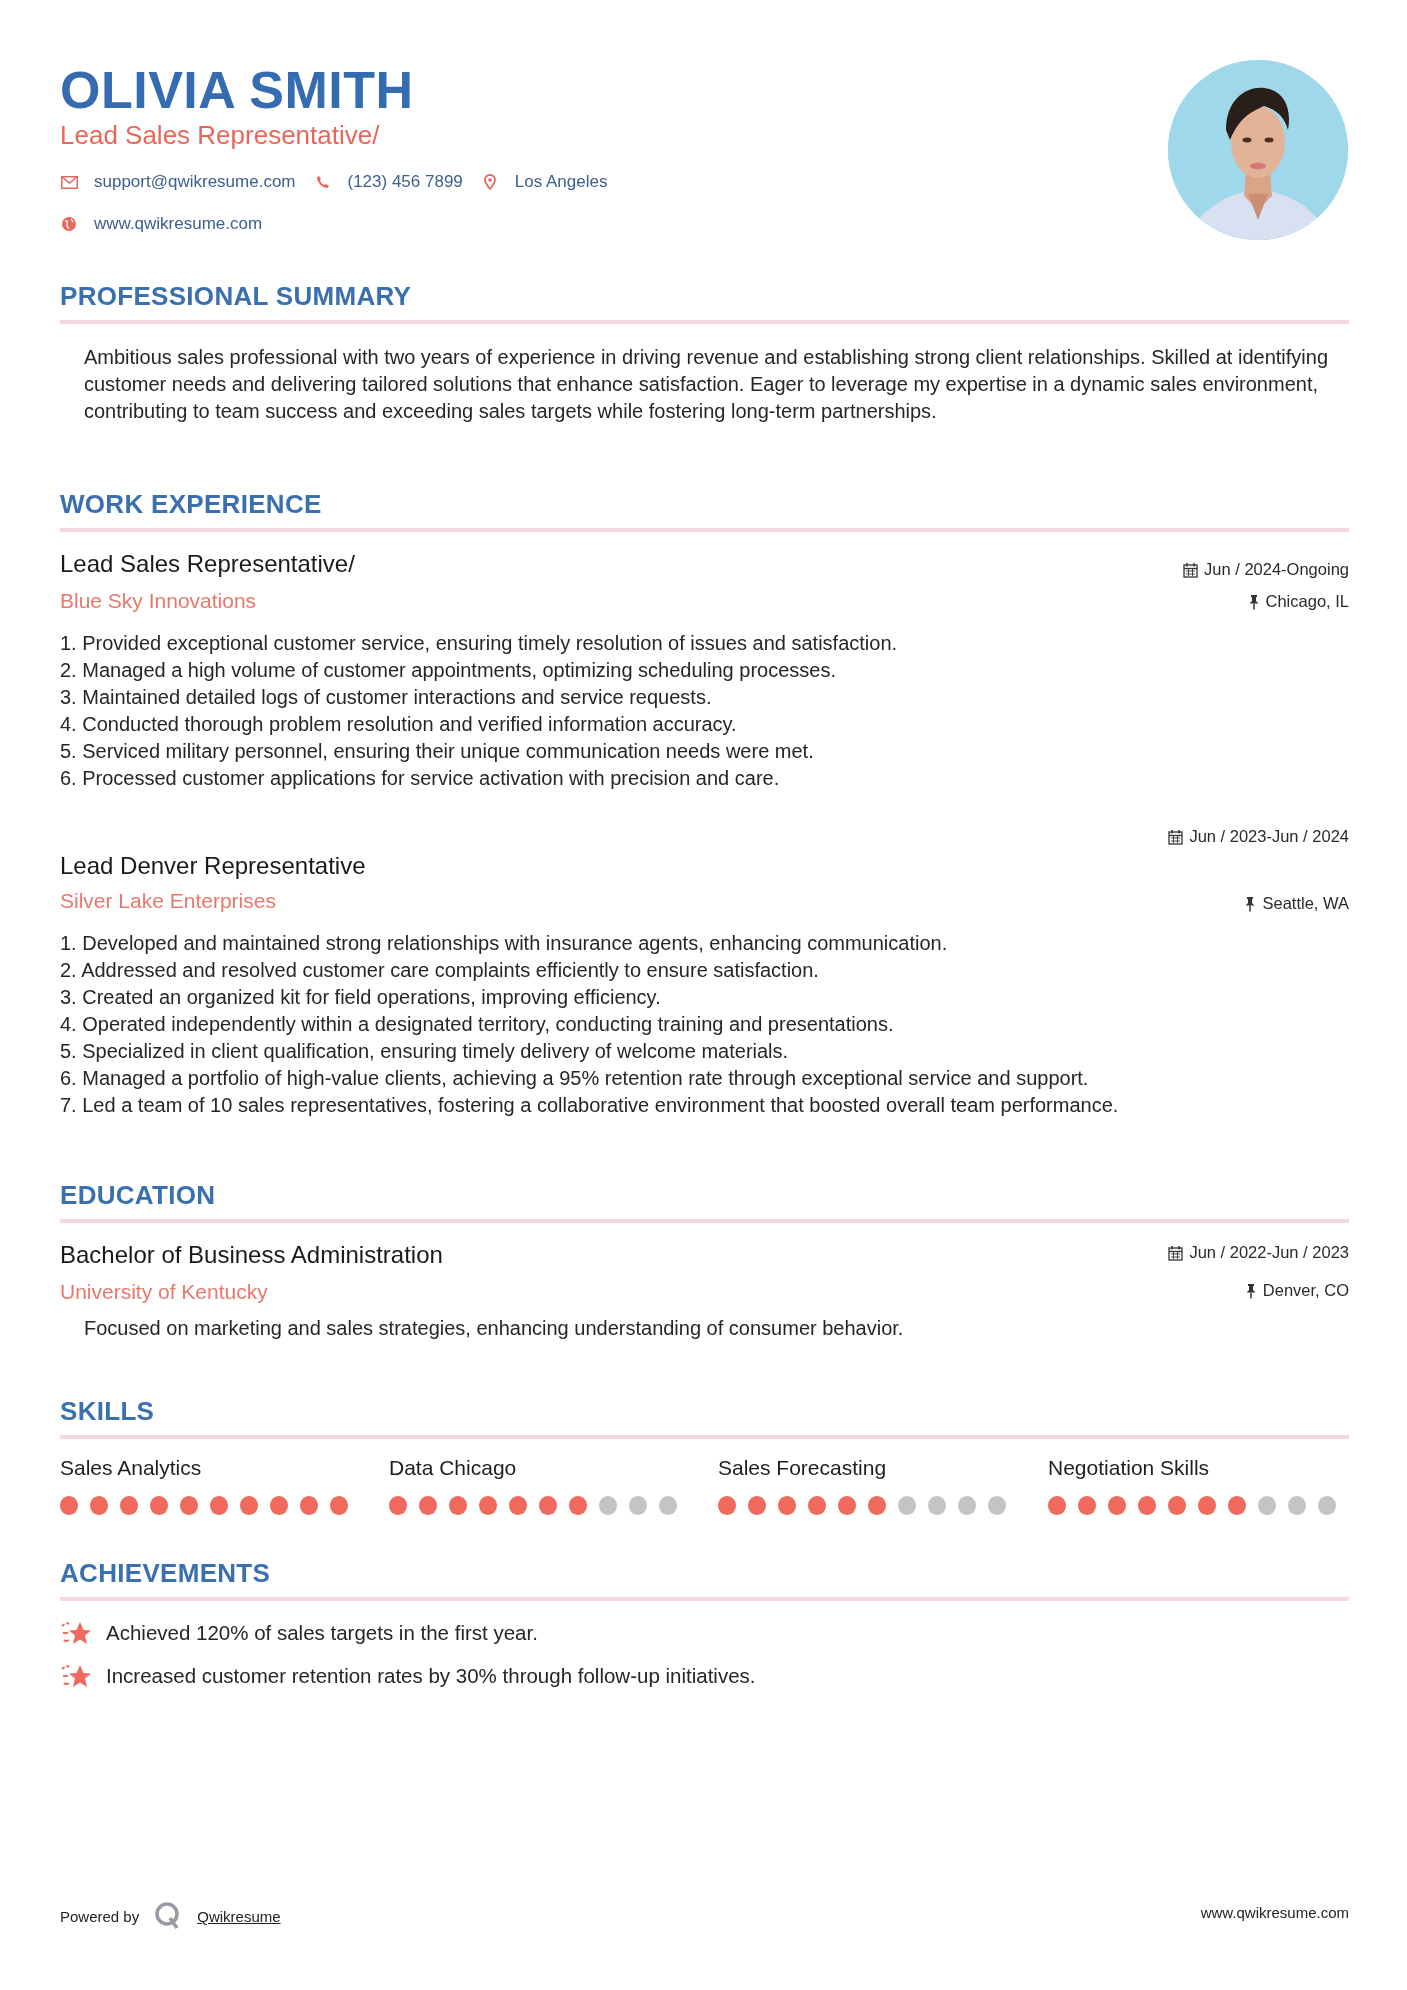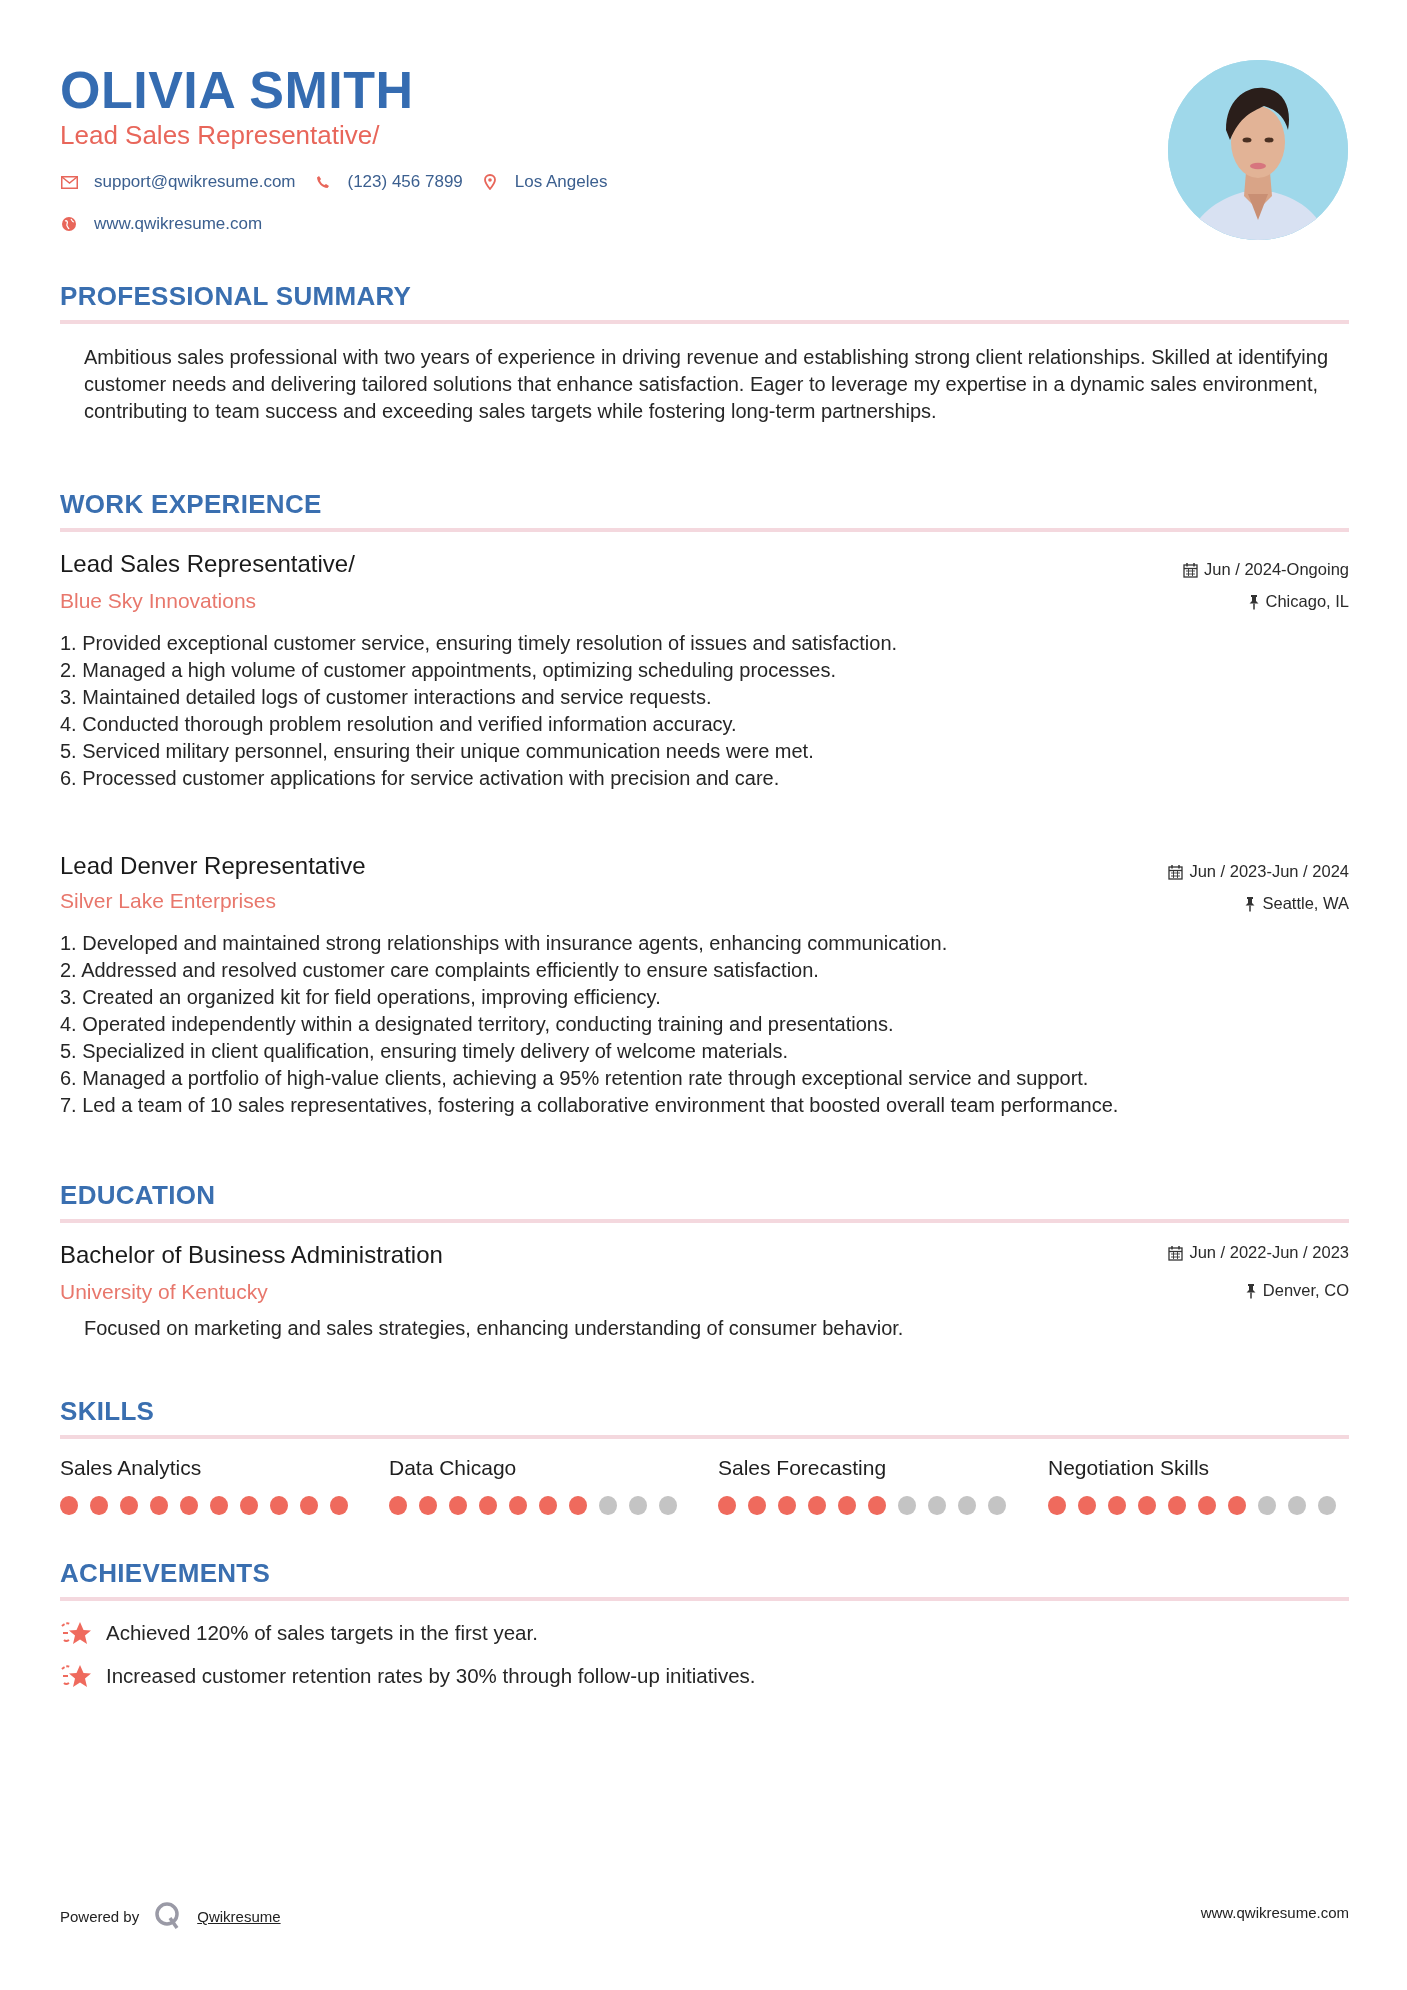--- a/index.html
+++ b/index.html
@@ -134,21 +134,21 @@
     <li>1. Provided exceptional customer service, ensuring timely resolution of issues and satisfaction.</li>
     <li>2. Managed a high volume of customer appointments, optimizing scheduling processes.</li>
     <li>3. Maintained detailed logs of customer interactions and service requests.</li>
     <li>4. Conducted thorough problem resolution and verified information accuracy.</li>
     <li>5. Serviced military personnel, ensuring their unique communication needs were met.</li>
     <li>6. Processed customer applications for service activation with precision and care.</li>
   </ul>
 
   <div class="job-title" style="top:852px;">Lead Denver Representative</div>
   <div class="job-company" style="top:889px;">Silver Lake Enterprises</div>
-  <div class="meta" style="top:862px;justify-content:flex-end;">
+  <div class="meta" style="top:827px;justify-content:flex-end;">
     <svg width="15" height="16" viewBox="0 0 15 16">
         <rect x="1" y="3" width="13" height="12" fill="none" stroke="#333" stroke-width="1.3"></rect>
         <line x1="1" y1="6.5" x2="14" y2="6.5" stroke="#333" stroke-width="1.3"></line>
         <line x1="4" y1="1" x2="4" y2="4.5" stroke="#333" stroke-width="1.5"></line>
         <line x1="11" y1="1" x2="11" y2="4.5" stroke="#333" stroke-width="1.5"></line>
         <path d="M3 9h9M3 12h9M5.5 7v7M9.5 7v7" stroke="#333" stroke-width="0.9"></path>
       </svg>
     <span>Jun / 2023-Jun / 2024</span>
   </div>
   <div class="meta" style="top:894px;">

